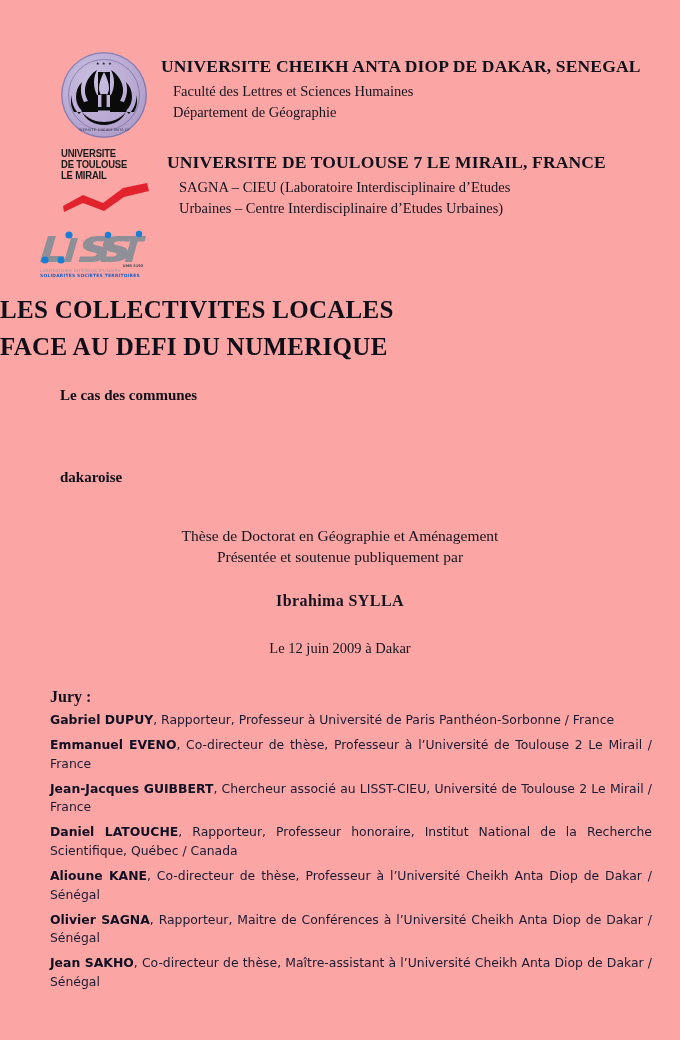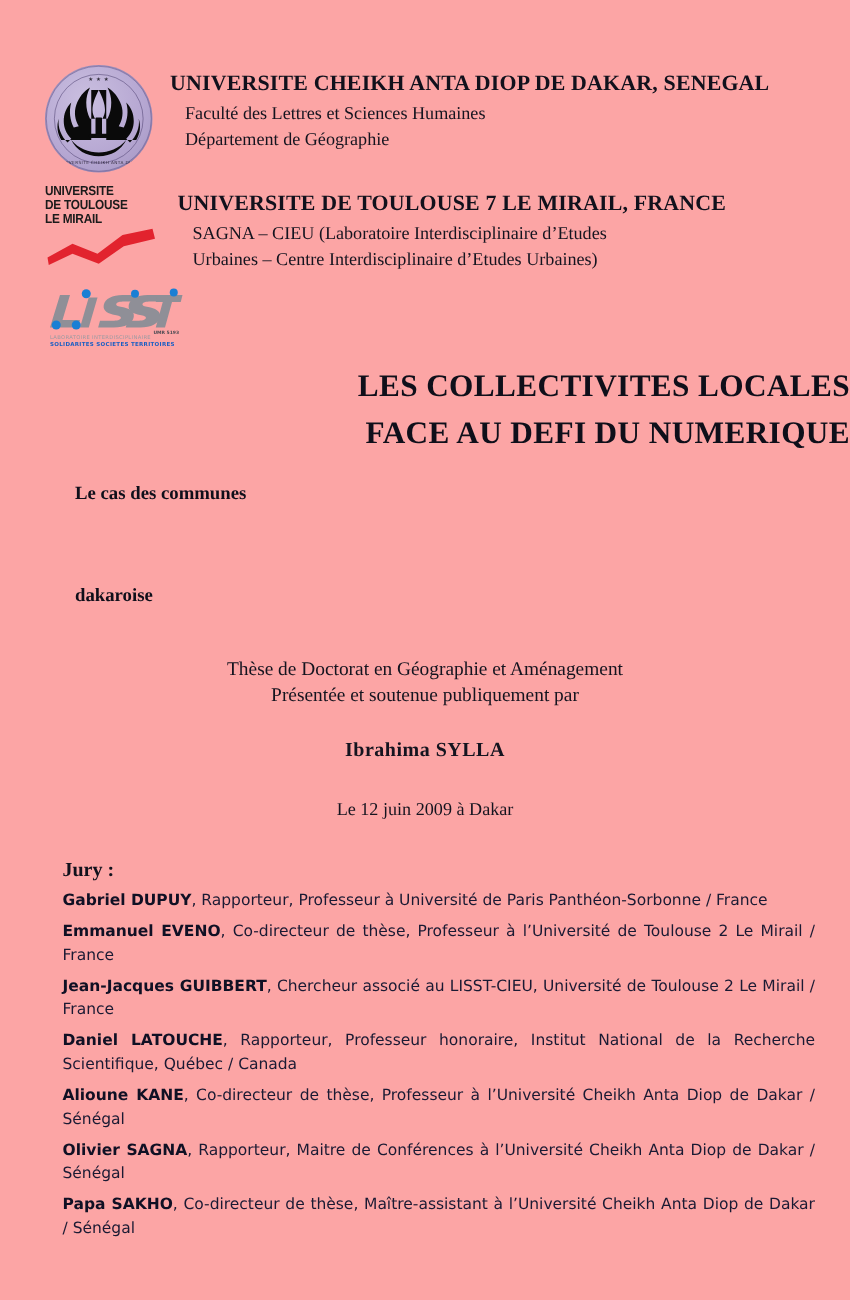--- a/index.html
+++ b/index.html
@@ -29,20 +29,21 @@
     display: flex;
     align-items: flex-start;
   }
 
   #inst-dakar { left: 36px; top: 52px; }
   #inst-toulouse { left: 36px; top: 148px; }
 
   .logo-slot {
     flex: 0 0 auto;
     position: relative;
+    margin-left: 25px;
   }
 
   .inst-text {
     margin-left: 14px;
     padding-top: 5px;
   }
 
   .inst-title {
     font-family: "Liberation Serif", "DejaVu Serif", serif;
     font-weight: bold;
@@ -99,21 +100,21 @@
     left: 38px;
     top: 228px;
     width: 112px;
     height: 50px;
   }
 
   
   .title-main {
     position: absolute;
     left: 0; right: 0;
-    text-align: right;
+    text-align: left;
     font-family: "Liberation Serif", "DejaVu Serif", serif;
     font-weight: bold;
     font-size: 25px;
     line-height: 1.42;
     letter-spacing: 0.3px;
     color: #0f0f1a;
   }
   #title-line-1 { top: 292px; }
   #title-line-2 { top: 329px; }
 
@@ -282,17 +283,17 @@
     <div class="jury-entry">
       <span class="jury-name">Daniel LATOUCHE</span><span class="jury-role">, Rapporteur, Professeur honoraire, Institut National de la Recherche Scientifique, Québec / Canada</span>
     </div>
     <div class="jury-entry">
       <span class="jury-name">Alioune KANE</span><span class="jury-role">, Co-directeur de thèse, Professeur à l’Université Cheikh Anta Diop de Dakar / Sénégal</span>
     </div>
     <div class="jury-entry">
       <span class="jury-name">Olivier SAGNA</span><span class="jury-role">, Rapporteur, Maitre de Conférences à l’Université Cheikh Anta Diop de Dakar / Sénégal</span>
     </div>
     <div class="jury-entry">
-      <span class="jury-name">Papa SAKHO</span><span class="jury-role">, Co-directeur de thèse, Maître-assistant à l’Université Cheikh Anta Diop de Dakar / Sénégal</span>
+      <span class="jury-name">Jean SAKHO</span><span class="jury-role">, Co-directeur de thèse, Maître-assistant à l’Université Cheikh Anta Diop de Dakar / Sénégal</span>
     </div>
   </div>
 
 </div>
 
 </body></html>

